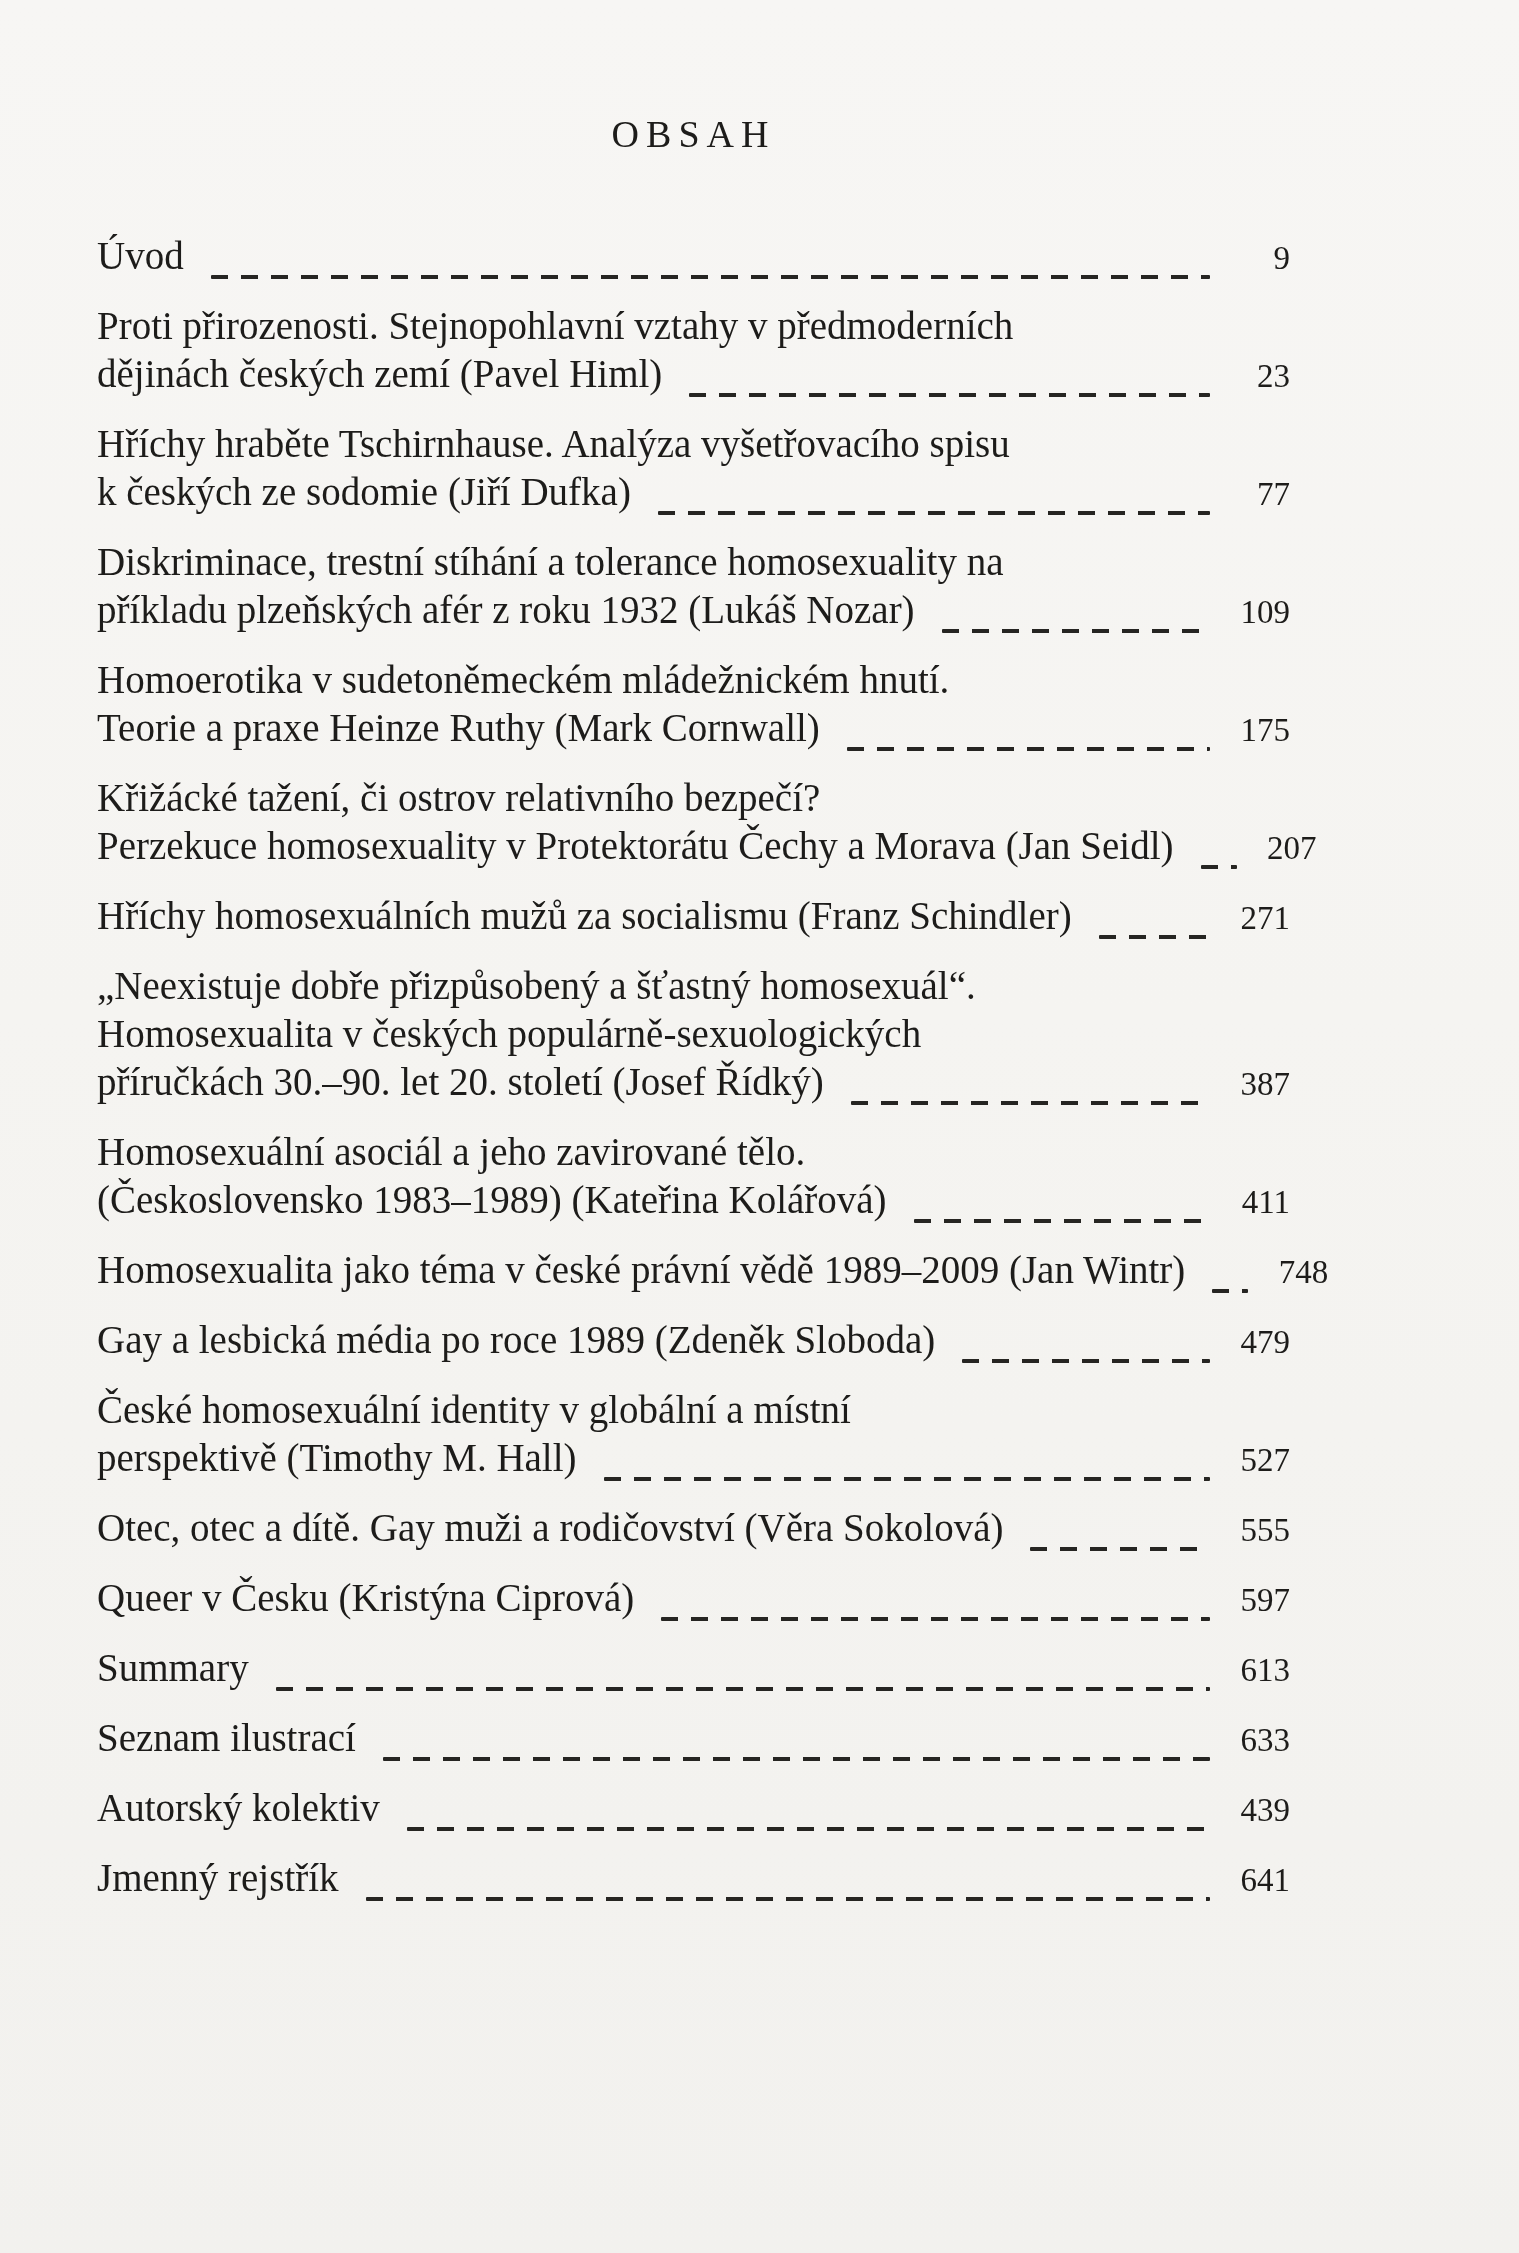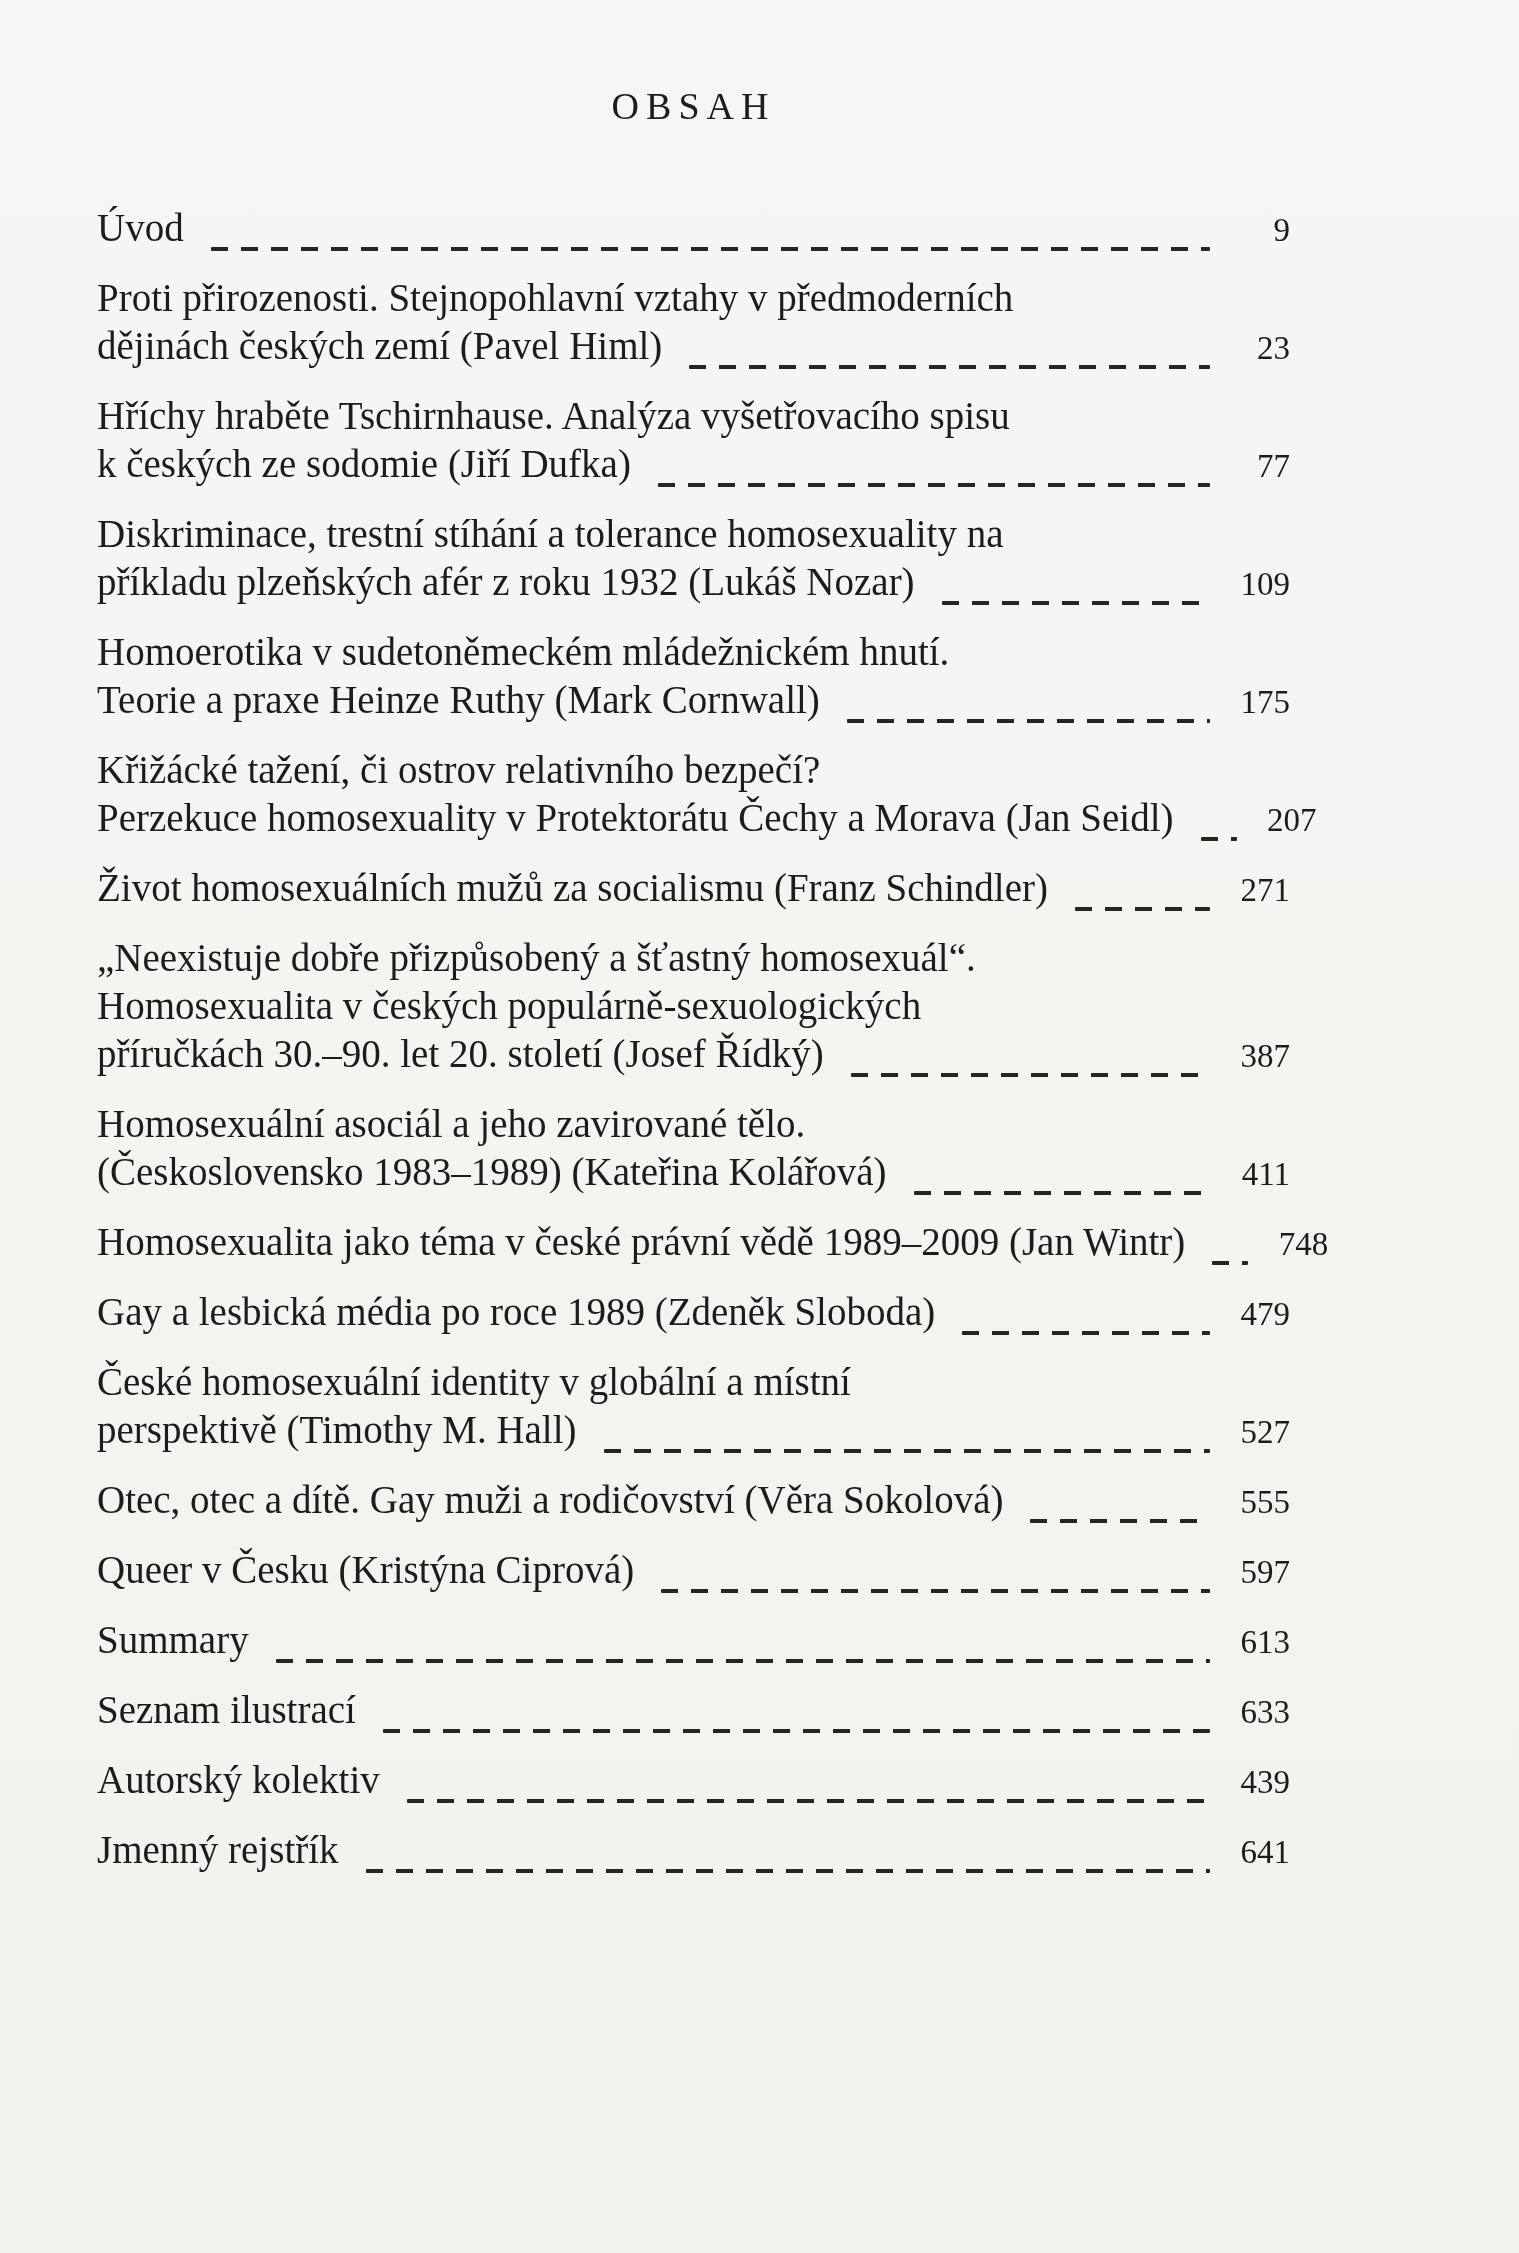--- a/index.html
+++ b/index.html
@@ -12,21 +12,21 @@
     height: 2253px;
     background: linear-gradient(180deg, #f7f6f4 0%, #f5f4f1 45%, #f2f1ee 100%);
     font-family: "Liberation Serif", "DejaVu Serif", serif;
     color: #1d1c1a;
     overflow: hidden;
   }
   .page {
     box-sizing: border-box;
     width: 1519px;
     height: 2253px;
-    padding-top: 84px;
+    padding-top: 112px;
   }
   .content {
     margin-left: 97px;
     width: 1193px; 
   }
   .title {
     font-size: 38px;
     font-weight: normal;
     letter-spacing: 7px;
     text-align: center;
@@ -124,21 +124,21 @@
       <div class="line">Křižácké tažení, či ostrov relativního bezpečí?</div>
       <div class="row">
         <span class="line text">Perzekuce homosexuality v Protektorátu Čechy a Morava (Jan Seidl)</span>
         <span class="leader"></span>
         <span class="pagenum">207</span>
       </div>
     </div>
 
     <div class="entry">
       <div class="row">
-        <span class="line text">Život homosexuálních mužů za socialismu (Franz Schindler)</span>
+        <span class="line text">Hříchy homosexuálních mužů za socialismu (Franz Schindler)</span>
         <span class="leader"></span>
         <span class="pagenum">271</span>
       </div>
     </div>
 
     <div class="entry">
       <div class="line">„Neexistuje dobře přizpůsobený a šťastný homosexuál“.</div>
       <div class="line">Homosexualita v českých populárně-sexuologických</div>
       <div class="row">
         <span class="line text">příručkách 30.–90. let 20. století (Josef Řídký)</span>

